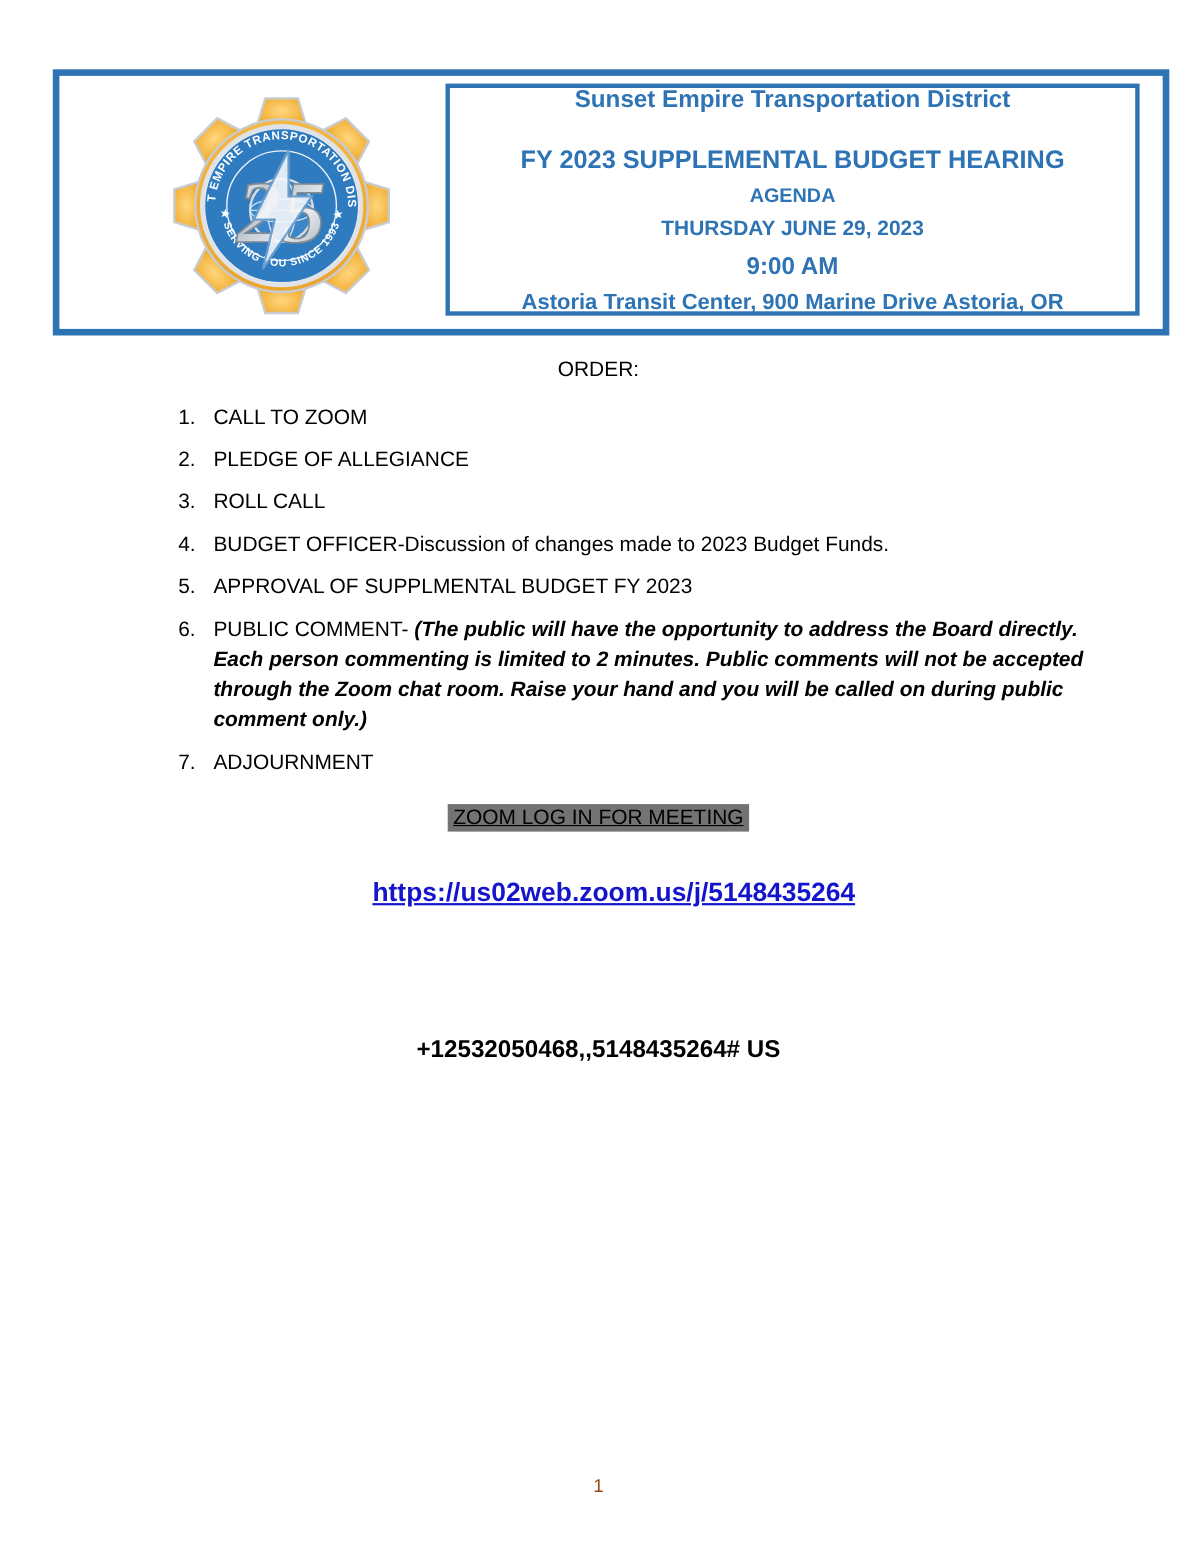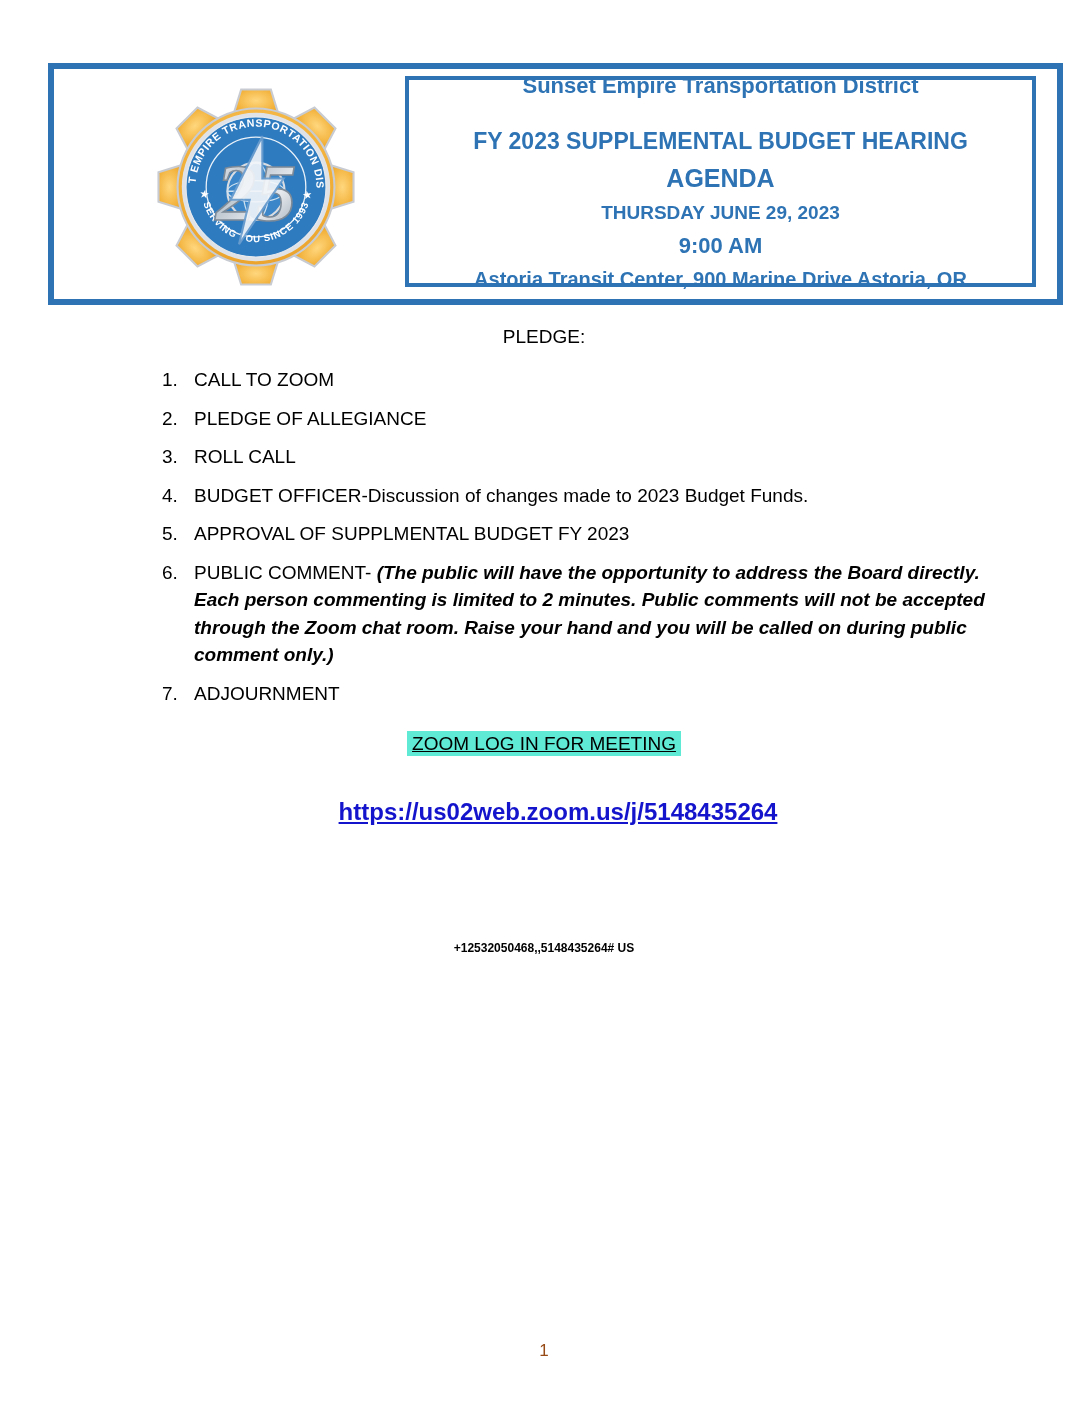--- a/index.html
+++ b/index.html
@@ -40,21 +40,21 @@
     flex-direction: column;
     align-items: center;
     justify-content: center;
     gap: 9px;
     text-align: center;
     padding: 8px 10px;
   }
   .header-inner-box div { color: #2E74B5; font-weight: bold; white-space: nowrap; }
   .hdr-org      { font-size: 22px; }
   .hdr-event    { font-size: 23px; margin-top: 20px; }
-  .hdr-agenda   { font-size: 25px; }
+  .hdr-agenda   { font-size: 18px; }
   .hdr-date     { font-size: 19px; }
   .hdr-time     { font-size: 22px; }
   .hdr-location { font-size: 20px; }
 
   
   .agenda-heading {
     position: absolute;
     top: 326px; left: 0; width: 100%;
     text-align: center;
     font-size: 19px;
@@ -78,35 +78,35 @@
 
   
   .center-line {
     position: absolute;
     left: 0; width: 100%;
     text-align: center;
     color: #000;
   }
   .zoom-heading-line { top: 733px; font-size: 19px; }
   .zoom-highlight {
-    background: #5eead4;
+    background: #737373;
     text-decoration: underline;
     padding: 2px 5px;
   }
   .zoom-link-line { top: 798px; padding-left: 28px; }
   .zoom-link {
     font-size: 24px;
     font-weight: bold;
     color: #1414CC;
     text-decoration: underline;
     cursor: pointer;
   }
   .meeting-id-line { top: 846px; font-size: 22px; font-weight: 600; }
   .one-tap-line    { top: 894px; font-size: 21px; font-weight: 600; }
-  .phone-line-1    { top: 941px; font-size: 12px; font-weight: 600; }
+  .phone-line-1    { top: 941px; font-size: 22px; font-weight: 600; }
   .phone-line-2    { top: 981px; font-size: 18px; font-weight: 600; }
 
   
   .page-number-line {
     top: 1341px;
     font-size: 17px;
     color: #964B16;
   }
 
   
@@ -177,21 +177,21 @@
     <div class="header-inner-box">
       <div class="hdr-org">Sunset Empire Transportation District</div>
       <div class="hdr-event">FY 2023 SUPPLEMENTAL BUDGET HEARING</div>
       <div class="hdr-agenda">AGENDA</div>
       <div class="hdr-date">THURSDAY JUNE 29, 2023</div>
       <div class="hdr-time">9:00 AM</div>
       <div class="hdr-location">Astoria Transit Center, 900 Marine Drive Astoria, OR</div>
     </div>
   </div>
 
-  <div class="agenda-heading">PLEDGE:</div>
+  <div class="agenda-heading">ORDER:</div>
 
   <div class="agenda-list">
     <div class="agenda-item">
       <span class="agenda-num">1.</span>
       <span class="agenda-text">CALL TO ZOOM</span>
     </div>
     <div class="agenda-item">
       <span class="agenda-num">2.</span>
       <span class="agenda-text">PLEDGE OF ALLEGIANCE</span>
     </div>

